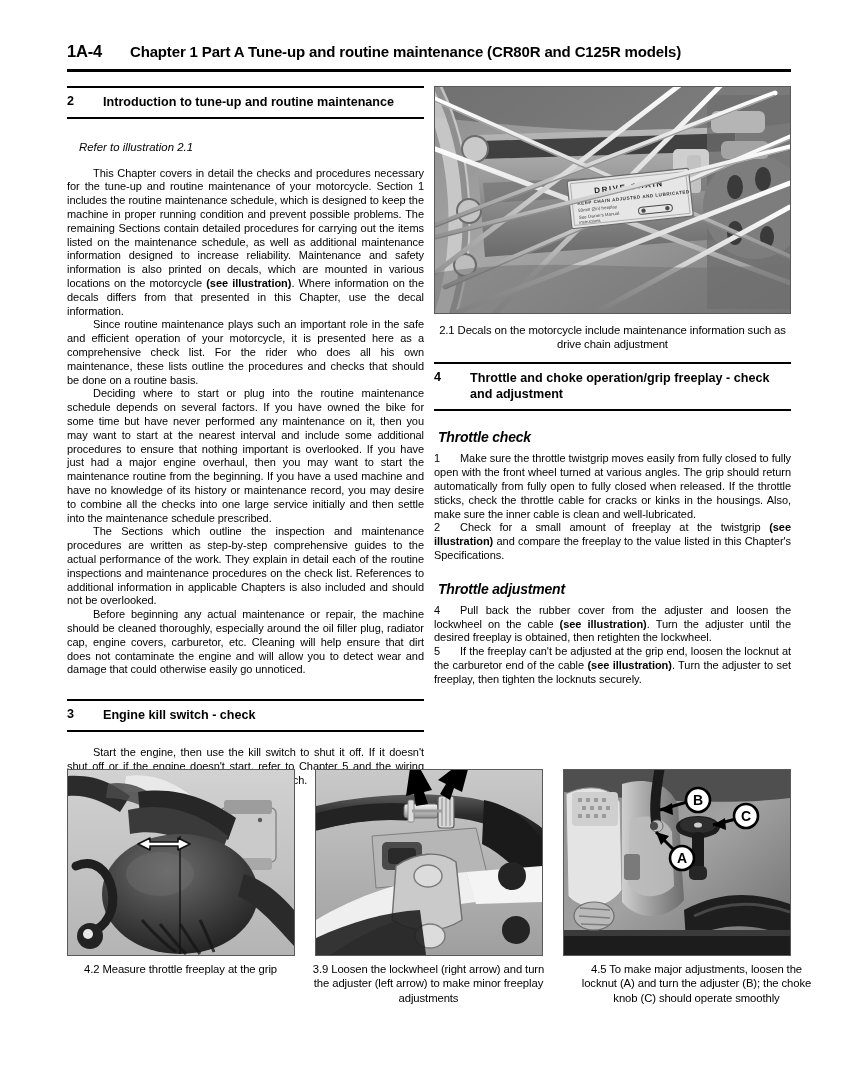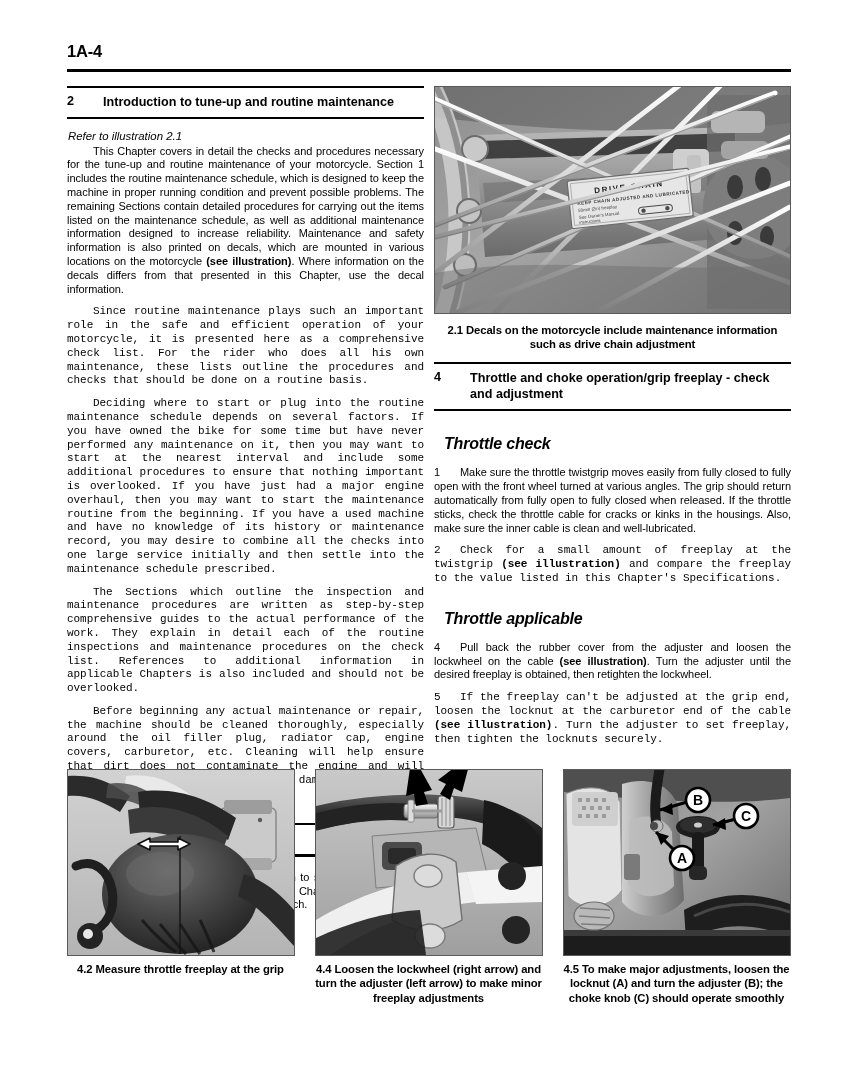--- a/index.html
+++ b/index.html
@@ -100,59 +100,59 @@
   
   .body-text {
     font-size: 11px;
     line-height: 1.255;
     text-align: justify;
     margin: 0;
     letter-spacing: -0.05px;
     -webkit-hyphens: none;
     hyphens: none;
   }
-  .body-text + .body-text { margin-top: 9px; font-family: Liberation Mono, monospace; }
+  .body-text + .body-text { margin-top: 0; }
   .indent { text-indent: 26px; }
   .refer {
     font-size: 11.4px;
     font-style: italic;
     line-height: 1.255;
-    margin: 1px;
+    margin: 12px;
   }
   .step-num {
     font-weight: normal;
     display: inline-block;
     width: 26px;
   }
   b { font-weight: bold; }
 
   .sub-head {
-    font-size: 16px;
+    font-size: 14px;
     font-weight: bold;
     font-style: italic;
-    margin: 10px;
+    margin: 4px;
     letter-spacing: -0.2px;
   }
 
   .spacer-sm { height: 9px; }
   .spacer-md { height: 14px; }
   .spacer-lg { height: 22px; }
 
   
   .photo {
     position: relative;
     border: 1px solid #5a5a5a;
     background: #9a9a9a;
     overflow: hidden;
   }
   .photo svg { display: block; }
 
   .photo-caption {
     font-size: 11.3px;
-    font-weight: bold;
+    font-weight: normal;
     text-align: center;
     line-height: 1.28;
     letter-spacing: -0.1px;
   }
 
   #photo-21 {
     position: absolute;
     left: 434px;
     top: 86px;
     width: 355px;
@@ -196,32 +196,33 @@
 
   #photo-45 {
     position: absolute;
     left: 563px;
     top: 769px;
     width: 226px;
     height: 185px;
   }
   #caption-45 {
     position: absolute;
-    left: 556px;
+    left: 576px;
     top: 962px;
     width: 241px;
   }
 </style>
 </head>
 <body>
 
 <div class="page">
 
   <div class="page-header">
     <span class="folio">1A-4</span>
+    <span class="header-title">Chapter 1  Part A   Tune-up and routine maintenance (CR80R and C125R models)</span>
   </div>
   <div class="header-rule"></div>
 
   <div class="col-left">
 
     <div class="section-head">
       <div class="rule-thin"></div>
       <div class="section-title-row">
         <span class="section-num">2</span>
         <span class="section-name">Introduction to tune-up and routine maintenance</span>
@@ -273,21 +274,21 @@
 
     <p class="sub-head">Throttle check</p>
     <div style="height:3px;"></div>
 
     <p class="body-text"><span class="step-num">1</span><span>Make sure the throttle twistgrip moves easily from fully closed to fully open with the front wheel turned at various angles. The grip should return automatically from fully open to fully closed when released. If the throttle sticks, check the throttle cable for cracks or kinks in the housings. Also, make sure the inner cable is clean and well-lubricated.</span></p>
 
     <p class="body-text"><span class="step-num">2</span><span>Check for a small amount of freeplay at the twistgrip </span><b>(see illustration)</b><span> and compare the freeplay to the value listed in this Chapter's Specifications.</span></p>
 
     <div class="spacer-md"></div>
 
-    <p class="sub-head">Throttle applicable</p>
+    <p class="sub-head">Throttle adjustment</p>
     <div style="height:3px;"></div>
 
 
     <p class="body-text"><span class="step-num">4</span><span>Pull back the rubber cover from the adjuster and loosen the lockwheel on the cable </span><b>(see illustration)</b><span>. Turn the adjuster until the desired freeplay is obtained, then retighten the lockwheel.</span></p>
 
     <p class="body-text"><span class="step-num">5</span><span>If the freeplay can't be adjusted at the grip end, loosen the locknut at the carburetor end of the cable </span><b>(see illustration)</b><span>. Turn the adjuster to set freeplay, then tighten the locknuts securely.</span></p>
   </div>
 
   <div class="photo" id="photo-21">
     <svg width="355" height="226" viewBox="0 0 355 226">
@@ -483,21 +484,21 @@
       <path d="M0 168 C 34 152 70 142 104 140 L110 185 L0 185 Z" fill="#1f1f1f" opacity="0.9"></path>
 
       <g fill="#000000">
         <path d="M96 -16 L116 20 L108 22 L112 34 L100 36 L98 24 L90 26 Z"></path>
       </g>
       <g fill="#000000">
         <path d="M156 -16 L146 22 L138 18 L134 30 L124 24 L130 14 L122 10 Z"></path>
       </g>
     </svg>
   </div>
-  <div class="photo-caption" id="caption-44">4.4  Loosen the lockwheel (right arrow) and turn the adjuster (left arrow) to make minor freeplay adjustments</div>
+  <div class="photo-caption" id="caption-44">3.9  Loosen the lockwheel (right arrow) and turn the adjuster (left arrow) to make minor freeplay adjustments</div>
 
   <div class="photo" id="photo-45">
     <svg width="226" height="185" viewBox="0 0 226 185">
       <defs>
         <linearGradient id="bg45" x1="0" y1="0" x2="1" y2="1">
           <stop offset="0" stop-color="#8d8d8d"></stop>
           <stop offset="0.5" stop-color="#a2a2a2"></stop>
           <stop offset="1" stop-color="#6b6b6b"></stop>
         </linearGradient>
         <linearGradient id="carb45" x1="0" y1="0" x2="1" y2="0">

